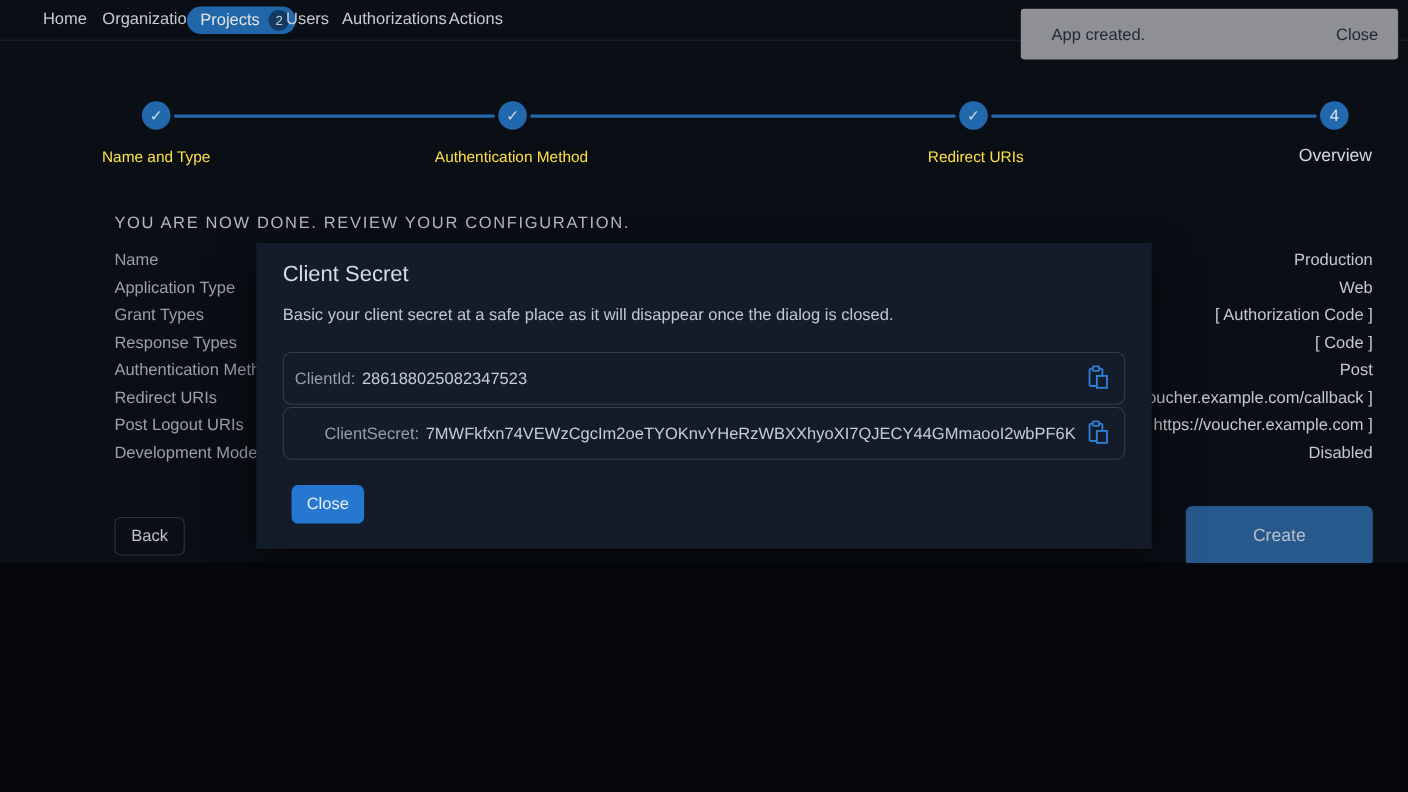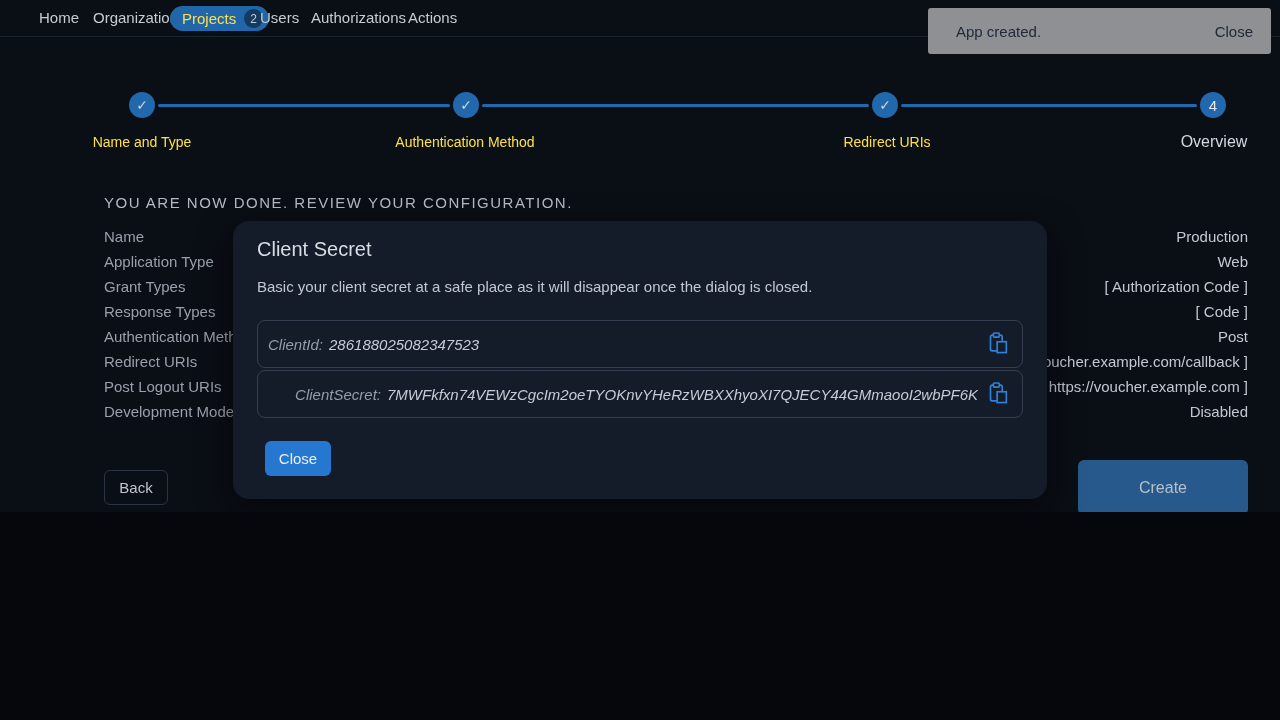--- a/index.html
+++ b/index.html
@@ -10,21 +10,21 @@
     font-family:"Liberation Sans","DejaVu Sans",sans-serif;
   }
   
   .topnav { position:absolute; left:0; top:0; width:1280px; height:37px;
     border-bottom:1px solid #1b2431; background:#0a0e15; }
   .nav-item { position:absolute; top:0; height:36px; line-height:36px;
     color:#c7ccd3; font-size:15px; cursor:pointer; white-space:nowrap; }
   .nav-pill { position:absolute; top:6px; height:25px; border-radius:13px;
     background:#2166a9; display:flex; align-items:center; padding:0 6px 0 12px;
     gap:8px; cursor:pointer; }
-  .nav-pill .pill-label { color:#fde047; font-size:15px; line-height:25px; }
+  .nav-pill .pill-label { color:#e5e5e5; font-size:15px; line-height:25px; }
   .nav-badge { width:19px; height:19px; border-radius:50%; background:#133a60;
     color:#c6cdd5; font-size:12px; display:flex; align-items:center; justify-content:center; }
   
   .toast { position:absolute; left:928px; top:8px; width:343px; height:46px;
     background:#8f9093; border-radius:3px; display:flex; align-items:center;
     justify-content:space-between; padding:0 18px 0 28px; z-index:30; }
   .toast-msg { color:#202a3a; font-size:15px; }
   .toast-close { color:#1d2734; font-size:15px; background:none; border:none;
     cursor:pointer; font-family:inherit; }
   
@@ -45,30 +45,30 @@
   .review-value { color:#c3c9d2; font-size:15px; white-space:nowrap; }
   .btn-back { position:absolute; left:104px; top:470px; width:64px; height:35px;
     background:transparent; border:1px solid #2b3547; border-radius:6px;
     color:#c0c6cf; font-size:15px; cursor:pointer; font-family:inherit; }
   .btn-create { position:absolute; left:1078px; top:460px; width:170px; height:55px;
     background:#27598c; border:none; border-radius:6px; color:#b6c0cb;
     font-size:16px; cursor:pointer; font-family:inherit; }
   .divider { position:absolute; left:0; top:588px; width:1280px; height:1px; background:#171f2c; }
   
   .dialog { position:absolute; left:233px; top:221px; width:814px; height:278px;
-    background:#151c29; border-radius:16px; z-index:10;
+    background:#151c29; border-radius:0; z-index:10;
     box-shadow:0 12px 34px rgba(0,0,0,0.55); }
   .dialog-title { position:absolute; left:24px; top:17px; font-size:20px; color:#d7dde4; }
   .dialog-desc { position:absolute; left:24px; top:57px; font-size:15px; color:#c2c8d1; }
   .secret-field { position:absolute; left:24px; width:766px; height:48px;
     border:1px solid #343e50; border-radius:8px; display:flex; align-items:center;
     justify-content:space-between; padding:0 14px 0 10px; white-space:nowrap; overflow:hidden; }
   .secret-field.f1 { top:99px; }
   .secret-field.f2 { top:149px;justify-content:flex-end; }
-  .field-text { display:flex; align-items:baseline; overflow:hidden;font-style:italic; }
+  .field-text { display:flex; align-items:baseline; overflow:hidden; }
   .field-prefix { color:#959daa; font-size:15px; }
   .field-value { color:#c6ccd4; font-size:15px; margin-left:6px; }
   .copy-btn { background:none; border:none; cursor:pointer; padding:0; margin-left:10px;
     display:flex; align-items:center; flex:none; }
   .dialog-close { position:absolute; left:32px; top:220px; width:66px; height:35px;
     background:#2577cf; border:none; border-radius:6px; color:#e9eff5;
     font-size:15px; cursor:pointer; font-family:inherit; }
   
   .theme-toggle { position:absolute; left:1175px; top:634px; width:72px; height:36px;
     border:1px solid #232e3c; border-radius:18px; background:#0b0f17; }

